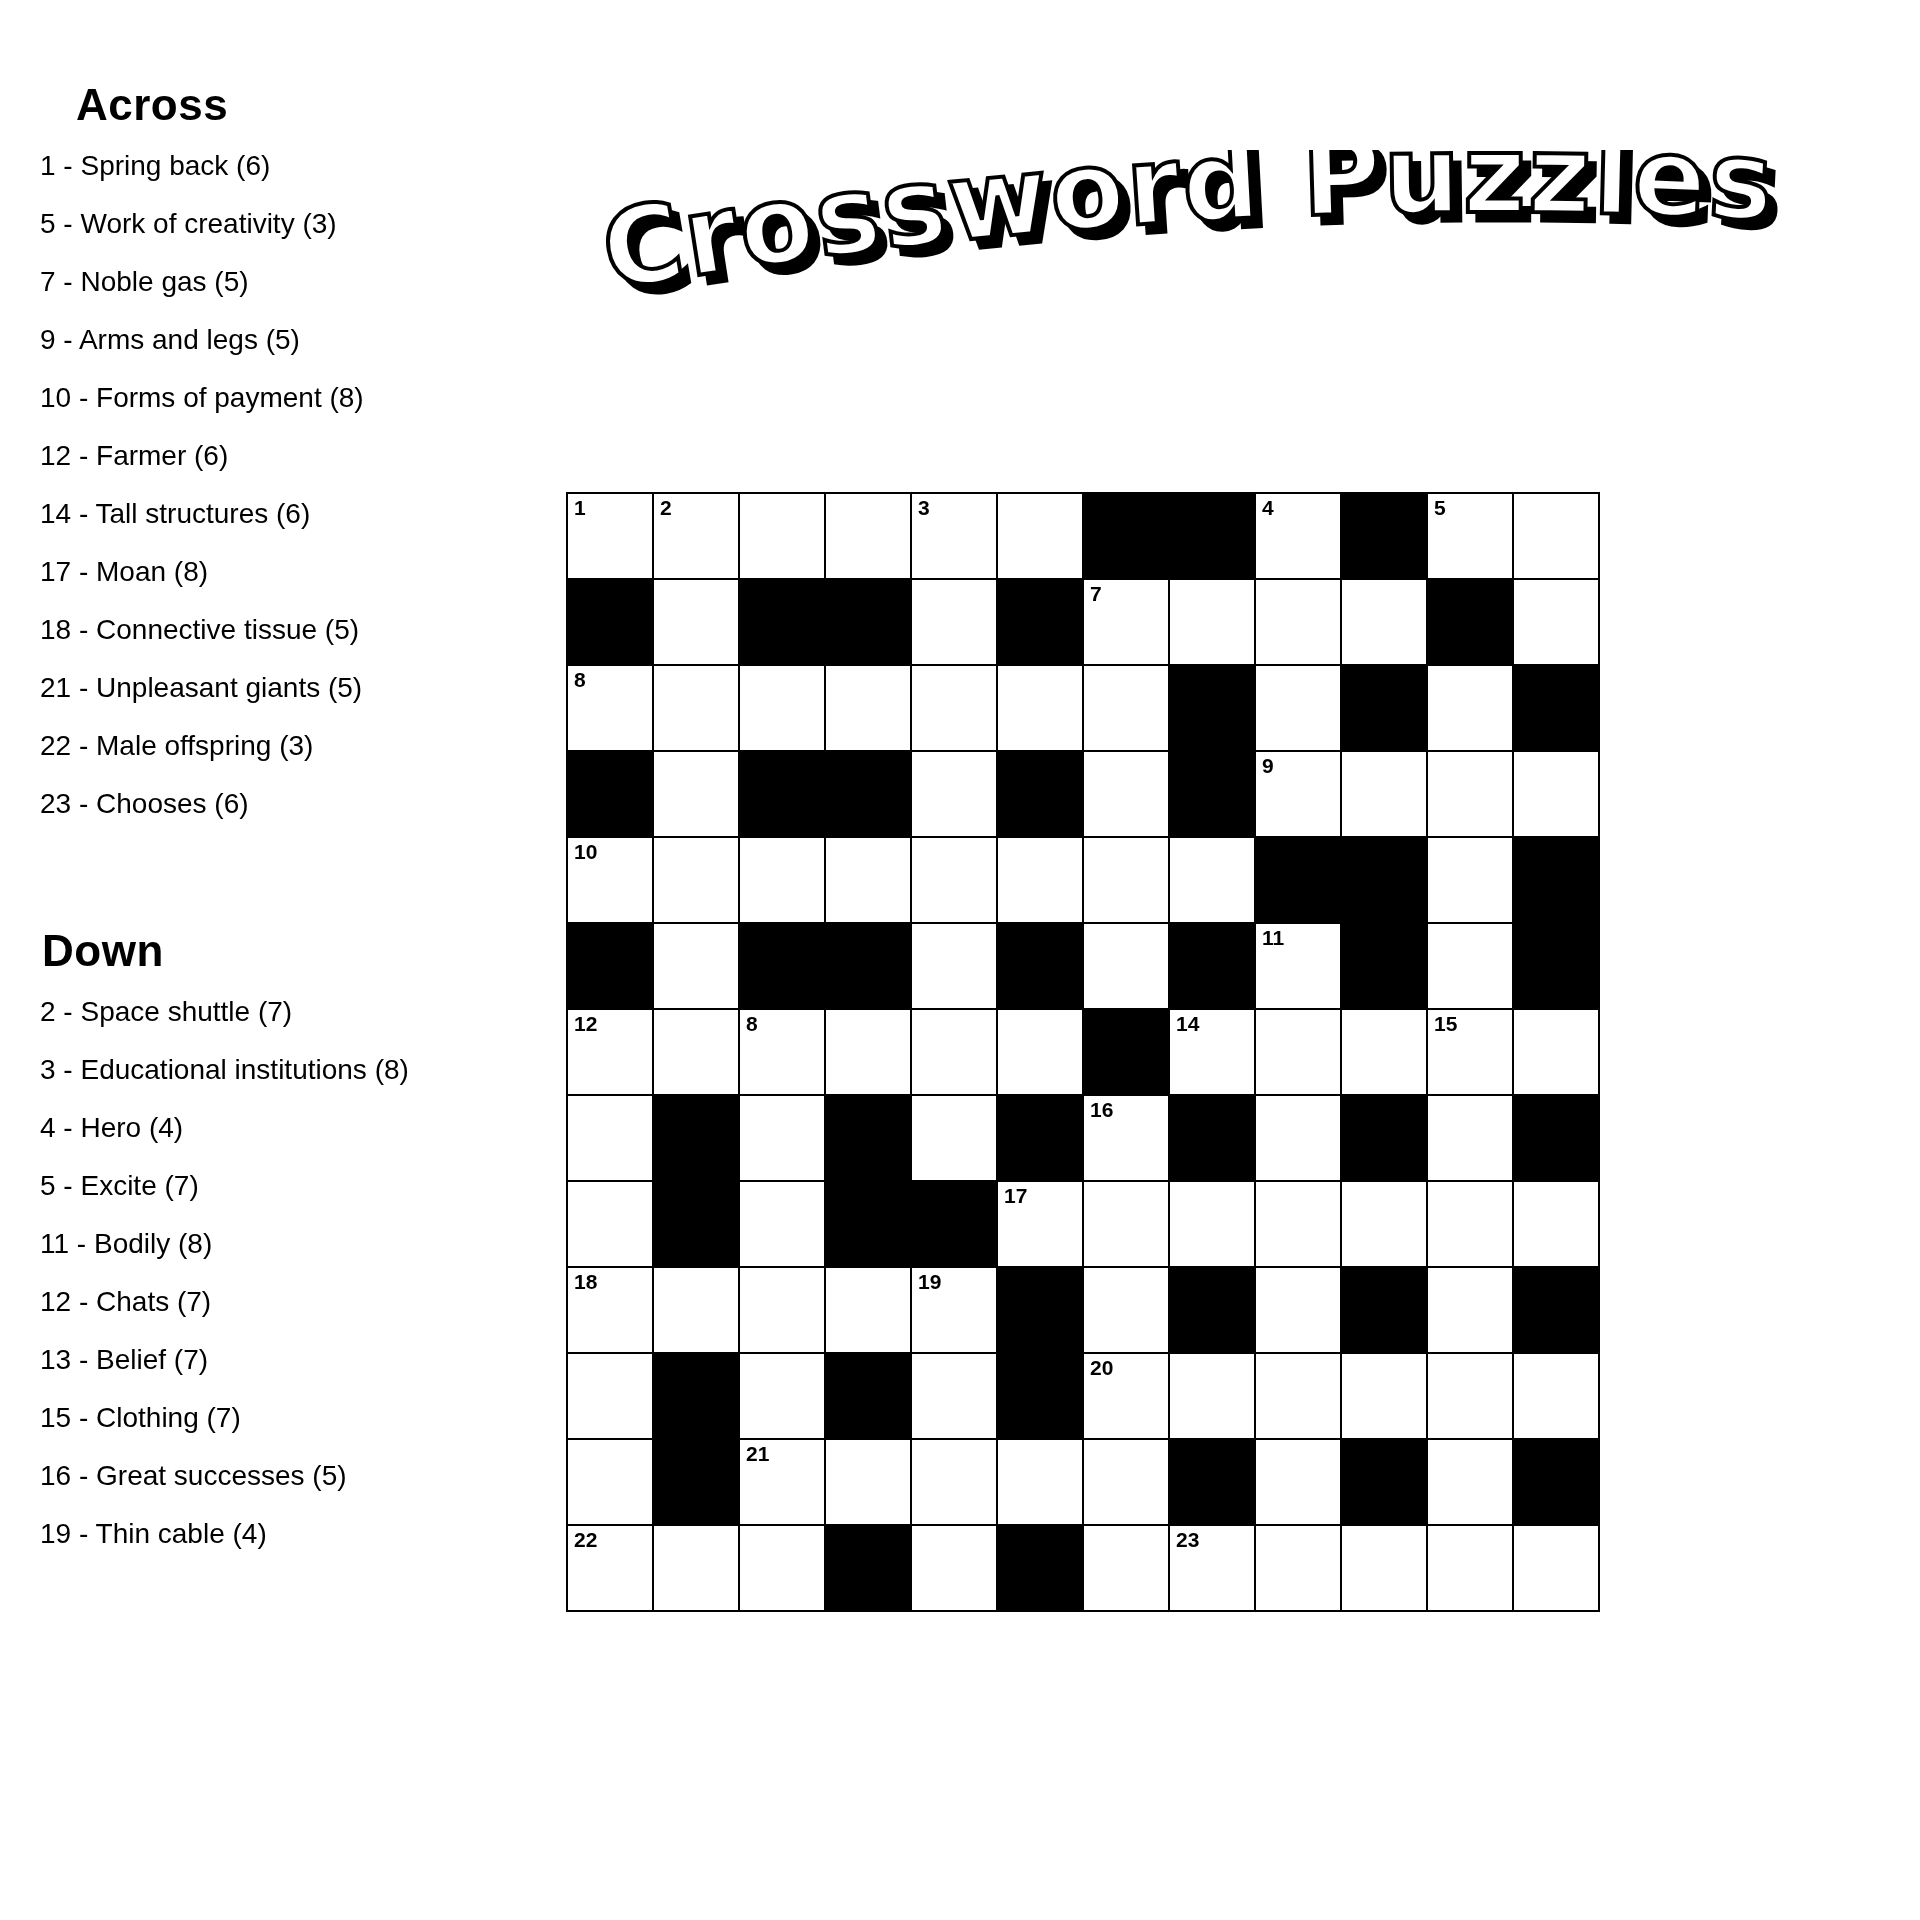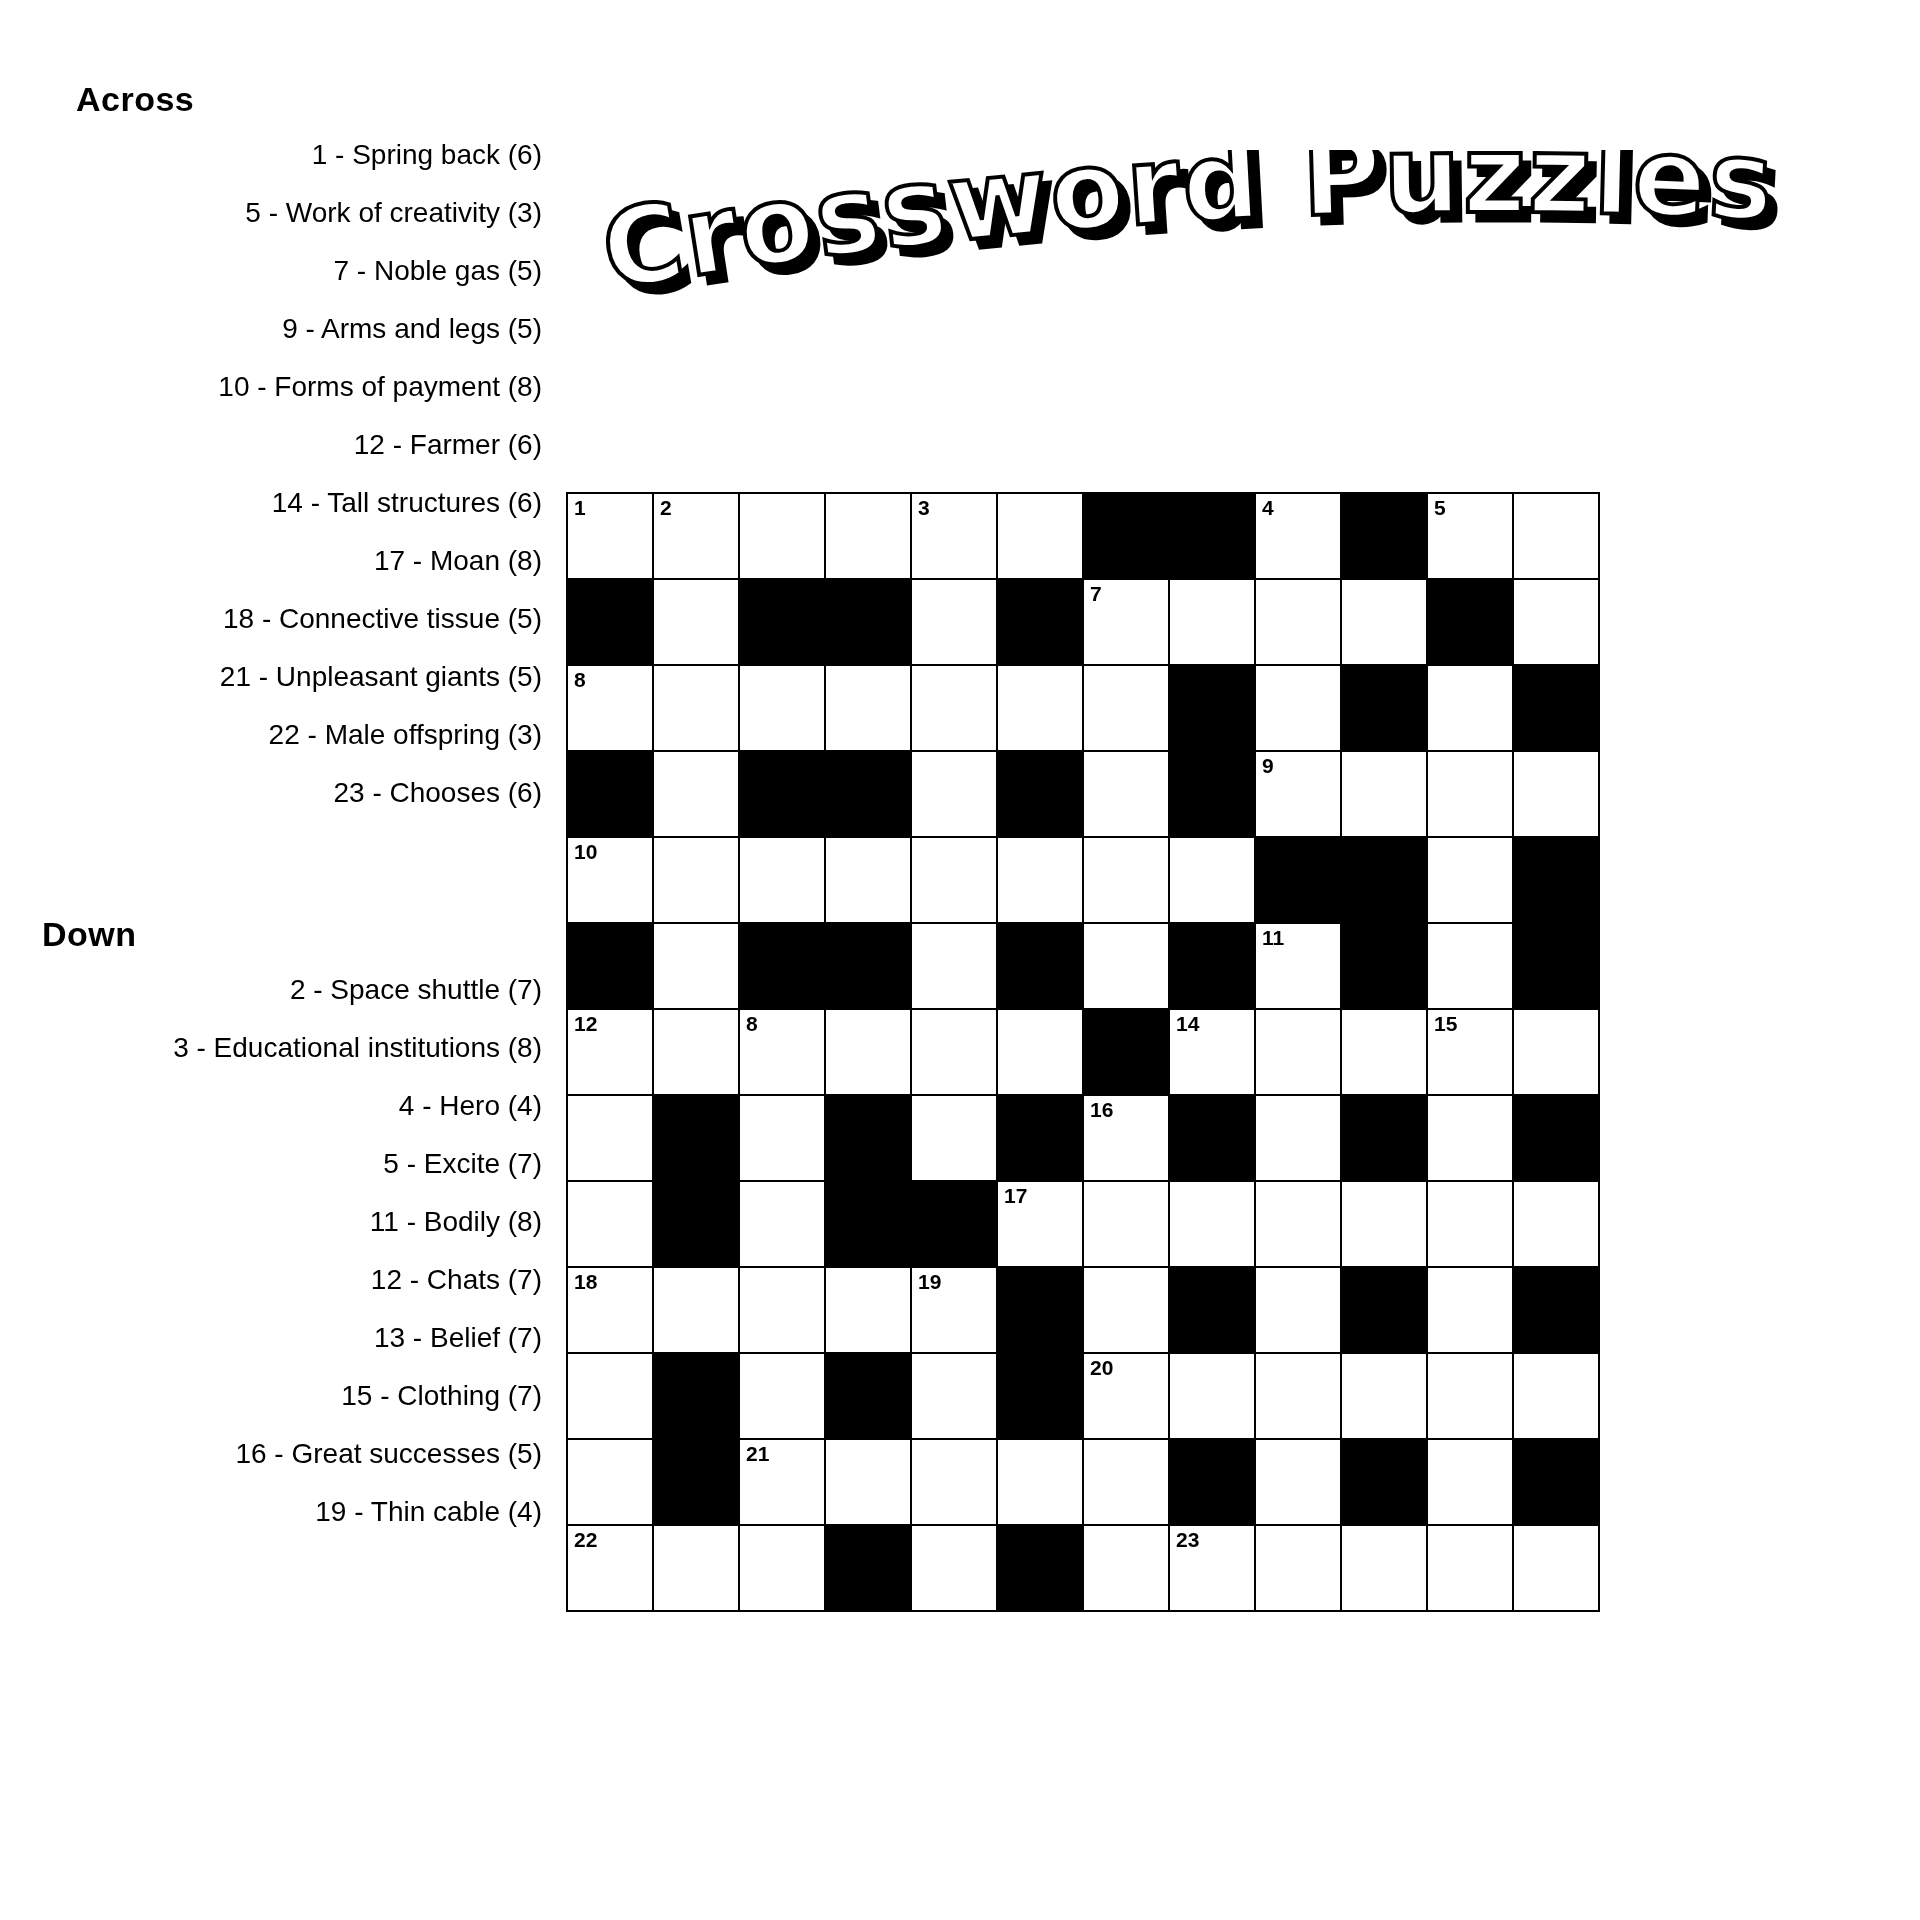--- a/index.html
+++ b/index.html
@@ -17,32 +17,31 @@
   }
 
   
   #clues-panel {
     position: absolute;
     left: 40px;
     top: 80px;
     width: 510px;
   }
   .clue-heading {
-    font-size: 34px;
+    font-size: 44px;
     font-weight: bold;
     margin: 0 0 22px 28px;
     letter-spacing: 0.5px;
   }
   #across-heading { margin-left: 36px; }
   #down-heading { margin-left: 2px; margin-top: 78px; }
   .clue-list {
     list-style: none;
-    margin: 8px;
+    margin: 0;
     padding: 0;
-    text-align: right;
   }
   .clue-item {
     font-size: 28px;
     line-height: 1.0;
     padding: 0 0 30px 0;
     white-space: nowrap;
   }
 
   
   #puzzle-title {

